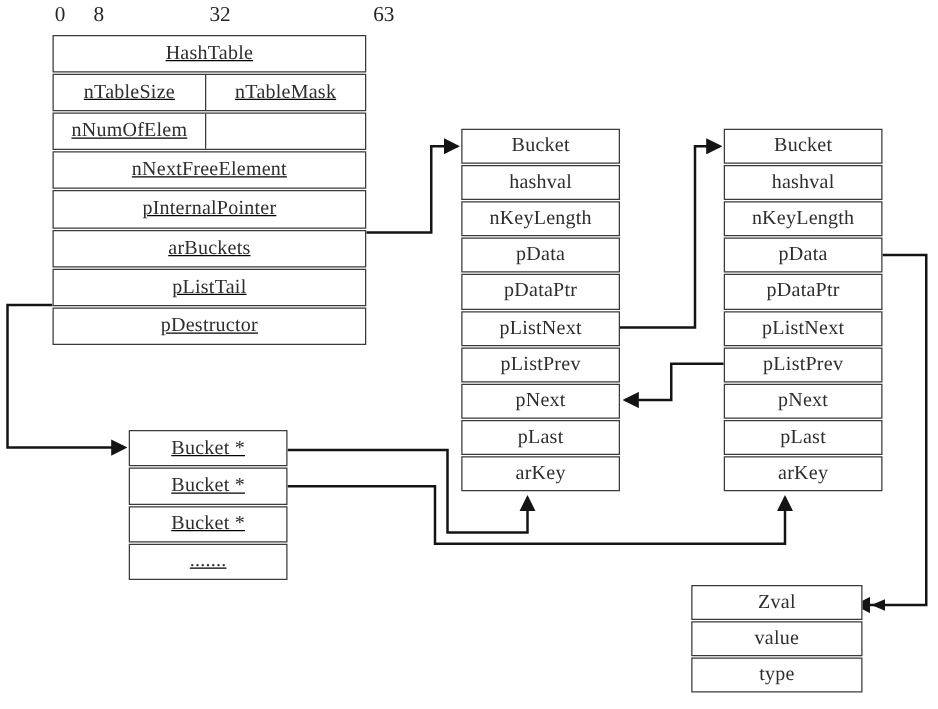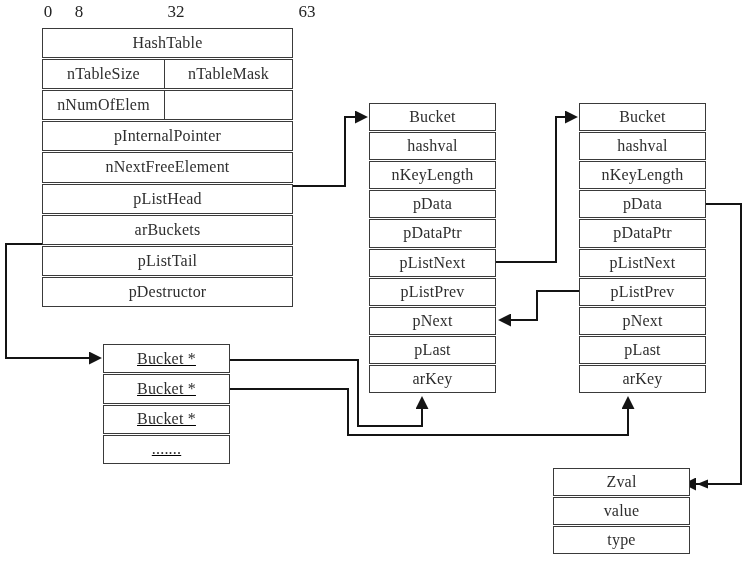--- a/index.html
+++ b/index.html
@@ -49,21 +49,21 @@
     height: 100%;
     box-sizing: border-box;
   }
   .row.split .cell.left {
     width: 122px;
     flex: none;
     border-right: 1.6px solid #3a3a3a;
   }
   .row.split .cell.right { flex: 1; }
 
-  #hashtable   { left: 42px;  top: 28px;  width: 251px; height: 279px; grid-template-rows: repeat(9, 1fr); }
+  #hashtable   { left: 42px;  top: 28px;  width: 251px; height: 279px; grid-template-rows: repeat(9, 1fr); text-decoration: underline; }
   #bucket1     { left: 369px; top: 103px; width: 127px; height: 290px; grid-template-rows: repeat(10, 1fr); }
   #bucket2     { left: 579px; top: 103px; width: 127px; height: 290px; grid-template-rows: repeat(10, 1fr); }
   #bucketArray { left: 103px; top: 344px; width: 127px; height: 120px; grid-template-rows: repeat(4, 1fr); text-decoration: underline; }
   #zvalBox     { left: 553px; top: 468px; width: 137px; height: 86px;  grid-template-rows: repeat(3, 1fr); }
 
   svg.arrows {
     position: absolute;
     left: 0;
     top: 0;
     width: 750px;
@@ -105,23 +105,22 @@
   <div class="box" id="hashtable">
     <div class="row">HashTable</div>
     <div class="row split">
       <div class="cell left">nTableSize</div>
       <div class="cell right">nTableMask</div>
     </div>
     <div class="row split">
       <div class="cell left">nNumOfElem</div>
       <div class="cell right"></div>
     </div>
+    <div class="row">nNextFreeElement</div>
     <div class="row">pInternalPointer</div>
-    <div class="row">nNextFreeElement</div>
-    <div class="row">pListHead</div>
     <div class="row">arBuckets</div>
     <div class="row">pListTail</div>
     <div class="row">pDestructor</div>
   </div>
 
   <div class="box" id="bucket1">
     <div class="row">Bucket</div>
     <div class="row">hashval</div>
     <div class="row">nKeyLength</div>
     <div class="row">pData</div>

